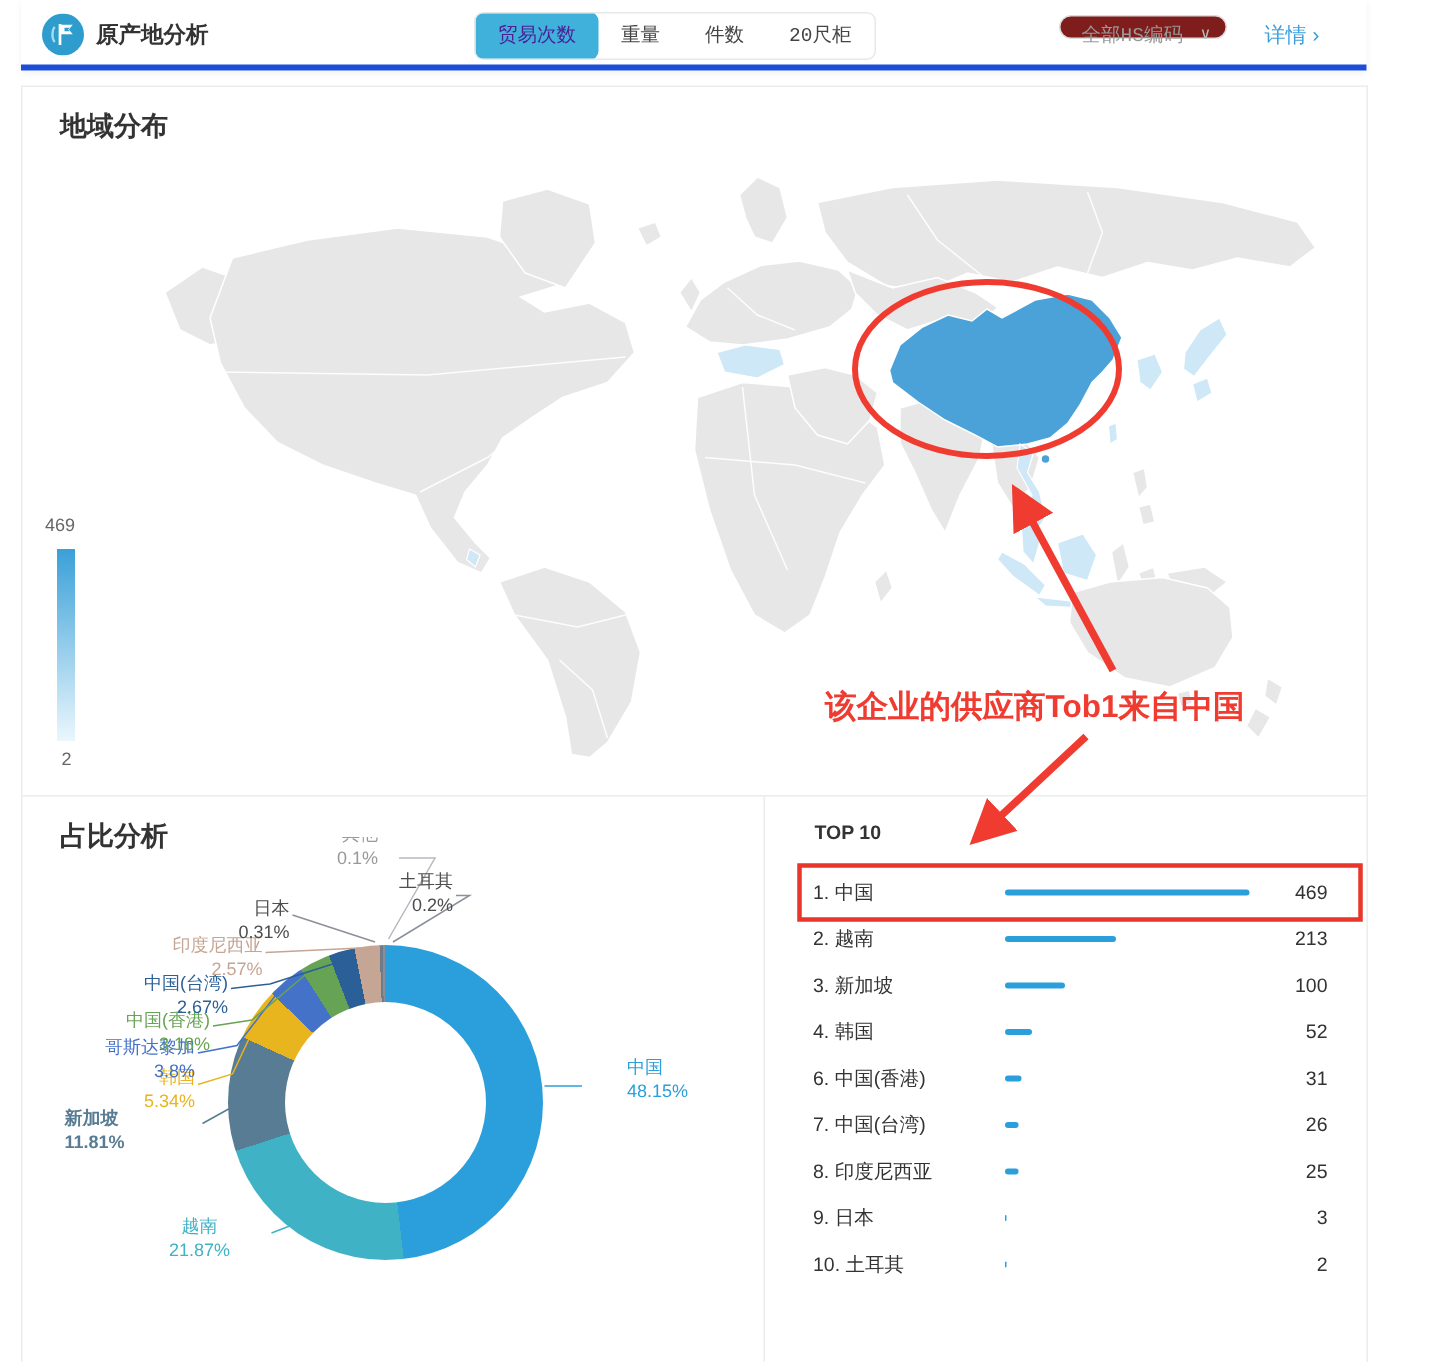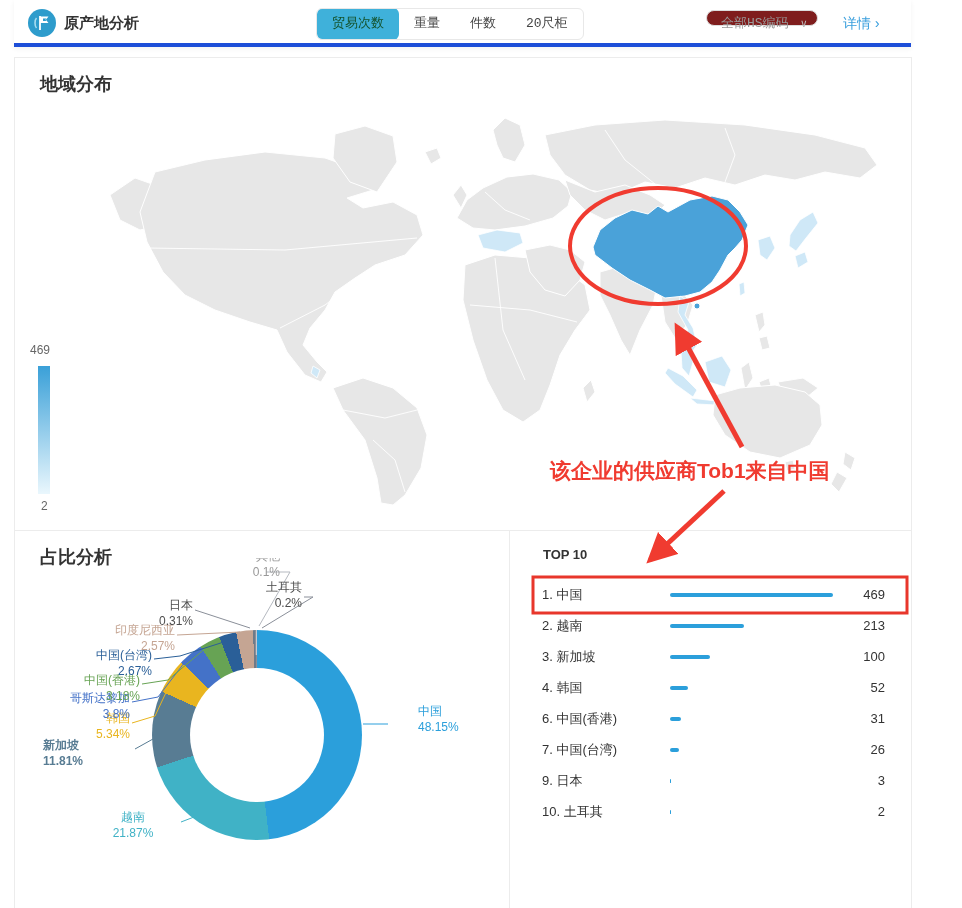--- a/index.html
+++ b/index.html
@@ -8,21 +8,21 @@
   .page { position:relative; width:962px; height:908px; background:#fff; }
 
   
   .header { position:absolute; left:14px; top:0; width:897px; height:47px; background:#fff;
             border-bottom:4px solid #1d4ed8; box-shadow:0 2px 5px rgba(0,0,0,.05); z-index:5;font-family:Liberation Mono, monospace; }
   .hdr-icon { position:absolute; left:14px; top:9px; width:28px; height:28px; }
   .hdr-title { position:absolute; left:50px; top:14px; font-size:15px; font-weight:bold; color:#333; }
   .tabbar { position:absolute; left:302px; top:8px; height:32px; display:flex; align-items:center;
             background:#fff; border:1px solid #e8e8e8; border-radius:6px; overflow:hidden; }
   .tab { padding:0 15px; height:32px; line-height:31px; font-size:13px; color:#444; cursor:pointer; white-space:nowrap; }
-  .tab.active { background:var(--accent); color:#14532d; border-radius:6px; }
+  .tab.active { background:var(--accent); color:#4c1d95; border-radius:6px; }
   .hs-select { position:absolute; left:692px; top:10px; width:112px; height:16px; border:1px solid #ddd;
                border-radius:15px; color:#999; font-size:13px; line-height:26px; padding:0 24px 0 14px;
                background:#7f1d1d; cursor:pointer; white-space:nowrap; }
   .hs-chevron { position:absolute; right:10px; top:0; color:#bbb; font-size:11px; }
   .detail-link { position:absolute; left:829px; top:15px; color:var(--link); font-size:14px; cursor:pointer; }
   .detail-chevron { color:var(--link); font-size:14px; margin-left:2px; }
 
   
   .vline { position:absolute; width:1px; background:#ececec; }
   .hline { position:absolute; height:1px; background:#ececec; }
@@ -220,21 +220,21 @@
         <div>2.57%</div>
       </div>
       <div class="pie-label" style="left: 113px; top: 598px; width: 80px; text-align: right; color: rgb(77, 77, 77);">
         <div>日本</div>
         <div>0.31%</div>
       </div>
       <div class="pie-label" style="left: 222px; top: 580px; width: 80px; text-align: right; color: rgb(77, 77, 77);">
         <div>土耳其</div>
         <div>0.2%</div>
       </div>
-      <div class="pie-label" style="left: 228px; top: 558px; width: 52px; text-align: right; color: rgb(153, 153, 153);">
+      <div class="pie-label" style="left: 200px; top: 558px; width: 52px; text-align: right; color: rgb(153, 153, 153);">
         <div class="clip-box">
           <span>其他</span>
         </div>
         <div>0.1%</div>
       </div>
     </div>
 
   <div class="sec-title" style="left:543px; top:547px; font-size:13px;">TOP 10</div>
   <div class="top10-rows" id="top10-rows">
       <div class="t-row">
@@ -259,20 +259,25 @@
       </div>
       <div class="t-row">
         <div class="t-label">6. 中国(香港)</div>
         <div class="t-bar" style="width: 10.774px;"></div>
         <div class="t-val">31</div>
       </div>
       <div class="t-row">
         <div class="t-label">7. 中国(台湾)</div>
         <div class="t-bar" style="width: 9.03625px;"></div>
         <div class="t-val">26</div>
+      </div>
+      <div class="t-row">
+        <div class="t-label">8. 印度尼西亚</div>
+        <div class="t-bar" style="width: 8.6887px;"></div>
+        <div class="t-val">25</div>
       </div>
       <div class="t-row">
         <div class="t-label">9. 日本</div>
         <div class="t-bar" style="width: 1.04264px;"></div>
         <div class="t-val">3</div>
       </div>
       <div class="t-row">
         <div class="t-label">10. 土耳其</div>
         <div class="t-bar" style="width: 0.8px;"></div>
         <div class="t-val">2</div>

